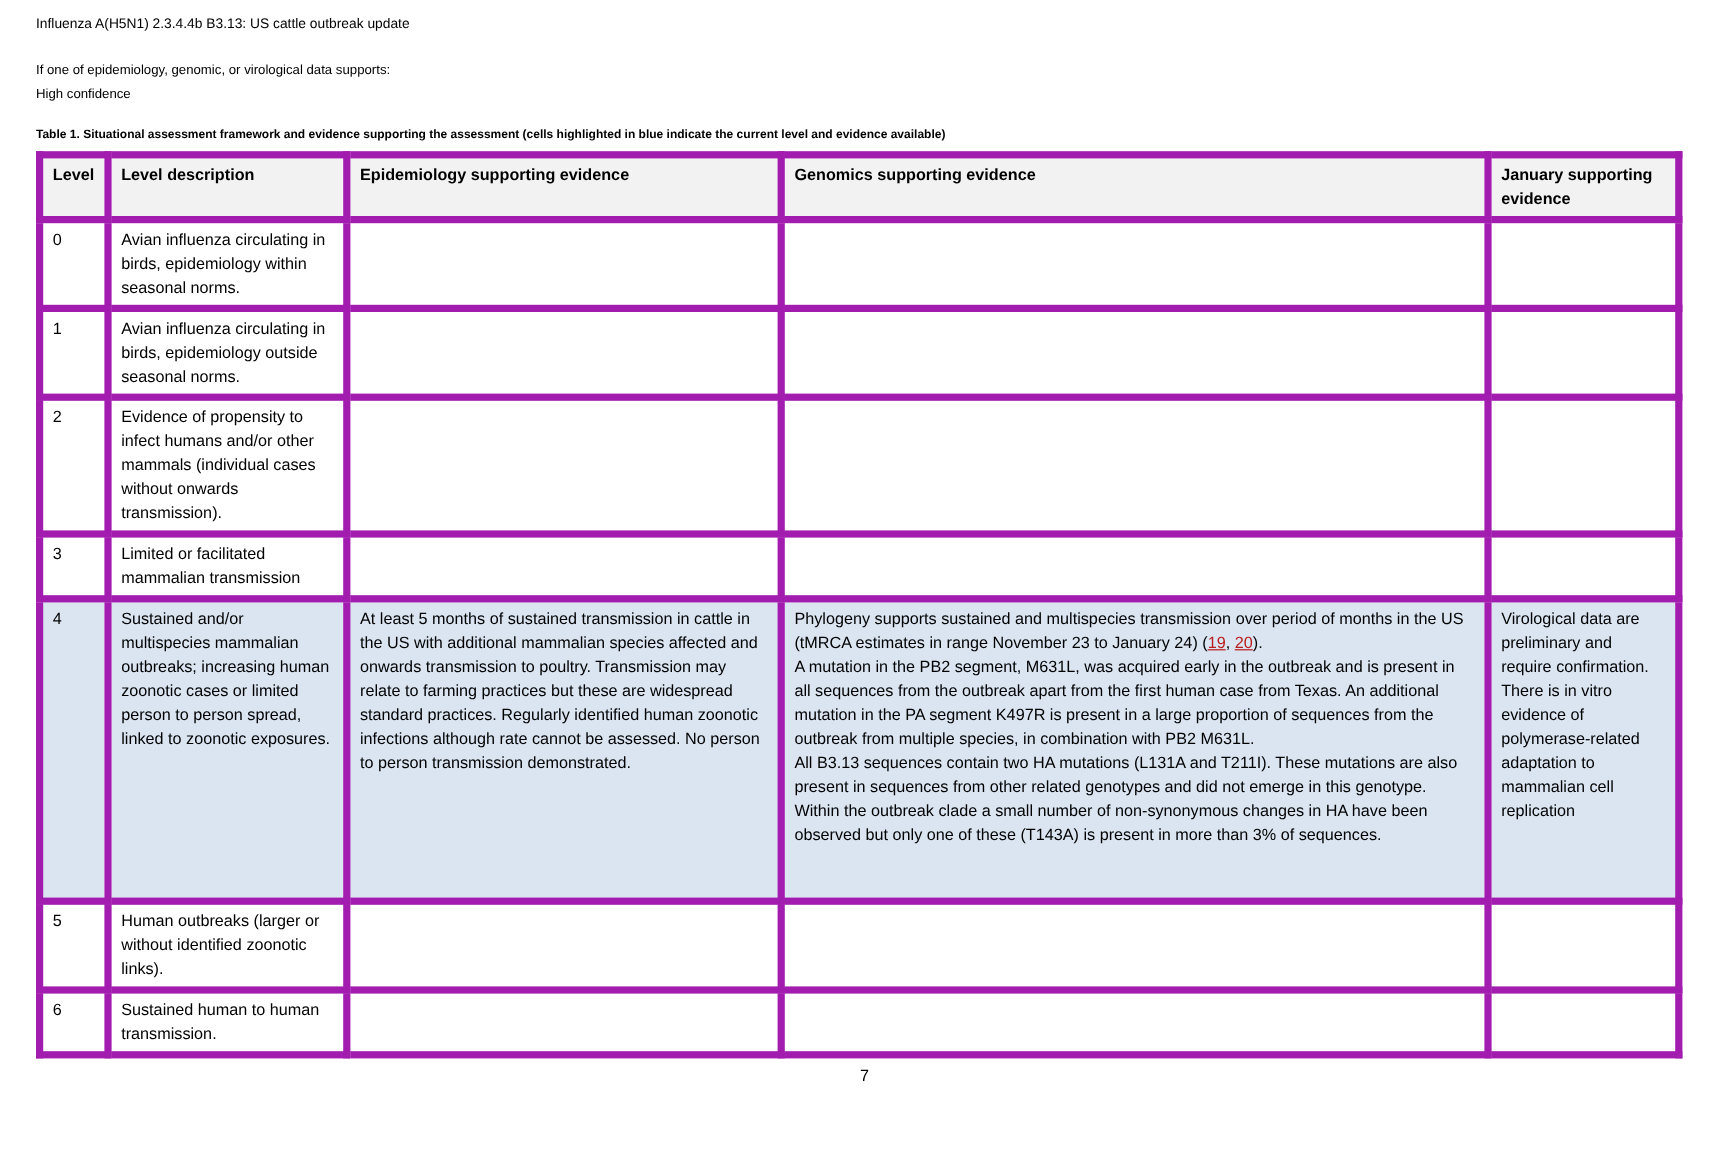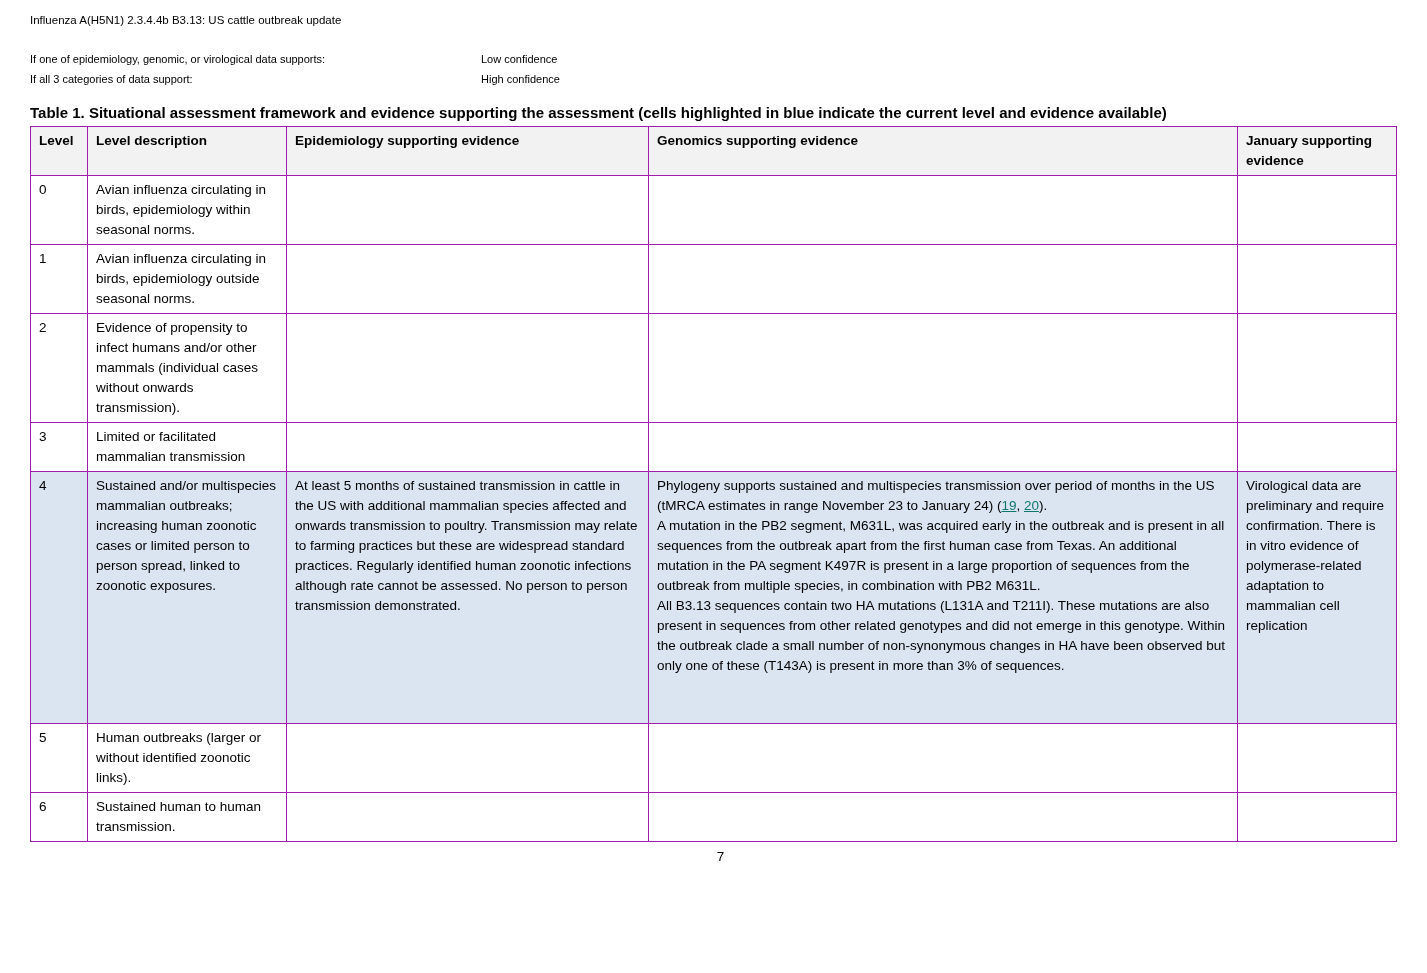--- a/index.html
+++ b/index.html
@@ -37,34 +37,34 @@
     margin-top: 22px;
   }
   .rule-row {
     display: flex;
     font-size: 11px;
     line-height: 20px;
   }
   .rule-cond { width: 451px; flex: 0 0 451px; }
   .rule-res  { flex: 1; }
   .caption {
-    font-size: 15px;
+    font-size: 10px;
     font-weight: bold;
     line-height: 17px;
     margin-top: 15px;
     margin-bottom: 5px;
   }
   table.assessment {
     border-collapse: collapse;
     table-layout: fixed;
     width: 1366px;
   }
   table.assessment th,
   table.assessment td {
-    border: 1px solid #a21caf;
+    border: 6px solid #a21caf;
     vertical-align: top;
     padding: 4px 8px;
     font-size: 13.5px;
     line-height: 20px;
     overflow: hidden;
   }
   table.assessment th {
     background: #f2f2f2;
     font-weight: bold;
     text-align: left;
@@ -80,21 +80,21 @@
   tr.r1    { height: 68px; }
   tr.r2    { height: 108px; }
   tr.r3    { height: 48px; }
   tr.r4    { height: 252px; }
   tr.r5    { height: 67px; }
   tr.r6    { height: 48px; }
 
   tr.highlight td { background: #dbe5f1; }
 
   a.ref-link {
-    color: #0f766e;
+    color: #b91c1c;
     text-decoration: underline;
     cursor: pointer;
   }
   .page-number {
     text-align: center;
     font-size: 13.5px;
     line-height: 17px;
     margin-top: 6px;
   }
 </style>
@@ -103,24 +103,22 @@
 
 <div class="page">
 
   <div class="running-header">Influenza A(H5N1) 2.3.4.4b B3.13: US cattle outbreak update</div>
 
 
 
   <div class="rules">
     <div class="rule-row">
       <span class="rule-cond">If one of epidemiology, genomic, or virological data supports:</span>
-      <span class="rule-res">Low confidence</span>
     </div>
     <div class="rule-row">
-      <span class="rule-cond">If all 3 categories of data support:</span>
       <span class="rule-res">High confidence</span>
     </div>
   </div>
 
   <div class="caption">Table 1. Situational assessment framework and evidence supporting the assessment (cells highlighted in blue indicate the current level and evidence available)</div>
 
   <table class="assessment">
     <colgroup>
       <col class="c-level">
         <col class="c-desc">

